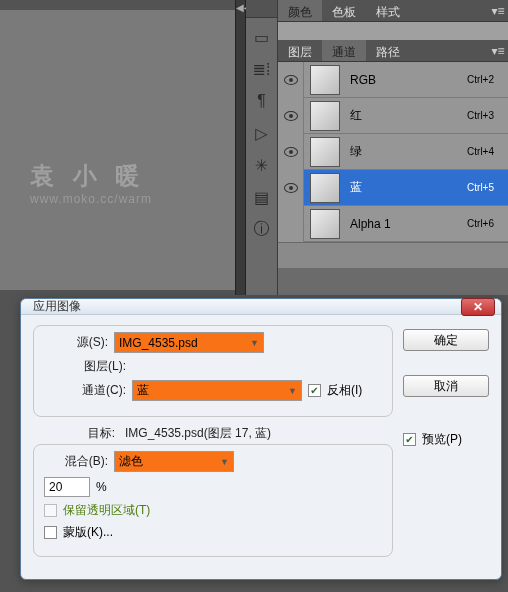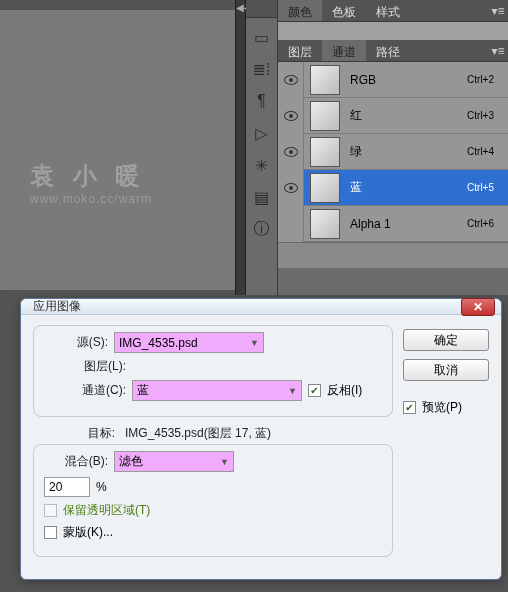--- a/index.html
+++ b/index.html
@@ -29,26 +29,26 @@
 .ch-key{font-size:10px;padding-right:6px}
 .channel-row.selected .eye-col{background:#969696}
 .channel-empty{background:#8a8a8a;height:26px;border-top:1px solid #6a6a6a}
 
 .dialog{position:absolute;left:20px;top:298px;width:482px;background:#eef2f6;border:1px solid #5a7a9a;border-radius:6px;box-shadow:0 2px 8px rgba(0,0,0,.3)}
 .titlebar{height:16px;background:linear-gradient(#f4f8fc,#dce6f0);border-bottom:1px solid #c0cad4;border-radius:6px 6px 0 0;display:flex;align-items:center;padding:0 6px}
 .titlebar-title{padding-left:6px;color:#333}
 .close-btn{margin-left:auto;width:34px;height:18px;background:linear-gradient(#e07070,#c23030);border:1px solid #8a2020;border-radius:3px;color:#fff;display:flex;align-items:center;justify-content:center;font-weight:bold;font-size:11px}
 .dlg-body{padding:10px 12px 14px;display:flex;gap:10px}
 .dlg-left{flex:1}
-.dlg-right{width:86px;display:flex;flex-direction:column;gap:8px;padding-top:4px}
+.dlg-right{width:86px;display:flex;flex-direction:column;gap:24px;padding-top:4px}
 .fieldset{border:1px solid #c8c8c8;border-radius:8px;padding:10px 10px 10px 10px;margin-bottom:8px;position:relative}
 .row{display:flex;align-items:center;margin:5px 0;gap:6px}
 .row label{min-width:64px;text-align:right;color:#222}
 .row label.short{min-width:82px}
-.select{flex:1;height:21px;border:1px solid #9a9a9a;background:#f0abfc;display:flex;align-items:center;padding:0 4px;position:relative}
+.select{flex:1;height:21px;border:1px solid #9a9a9a;background:#f97316;display:flex;align-items:center;padding:0 4px;position:relative}
 .select::after{content:"▼";position:absolute;right:4px;font-size:9px;color:#555}
 .select.narrow{max-width:150px}
 .checkbox{width:13px;height:13px;border:1px solid #888;background:#fff;display:inline-flex;align-items:center;justify-content:center;font-size:10px;color:#2a6a2a}
 .checkbox.checked::after{content:"✔"}
 .static-text{color:#222;padding-left:4px}
 .input-text{width:46px;height:20px;border:1px solid #9a9a9a;background:#fff;padding:0 4px}
 .btn{height:22px;border:1px solid #8a8a8a;border-radius:3px;background:linear-gradient(#fdfdfd,#e4e4e4);display:flex;align-items:center;justify-content:center;cursor:pointer}
 .target-row{margin:6px 0 2px 0}
 </style>
 </head>

